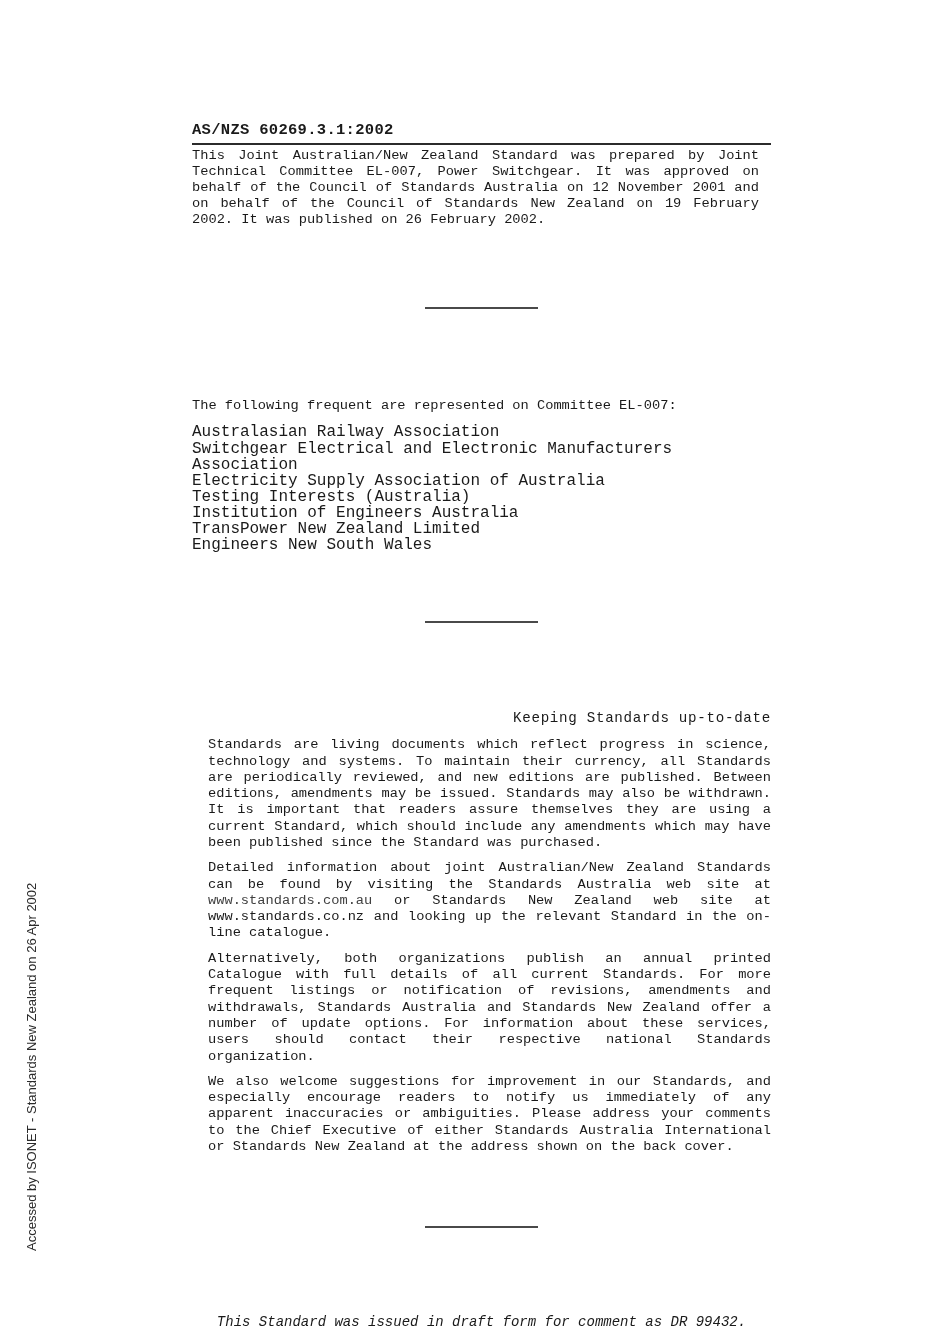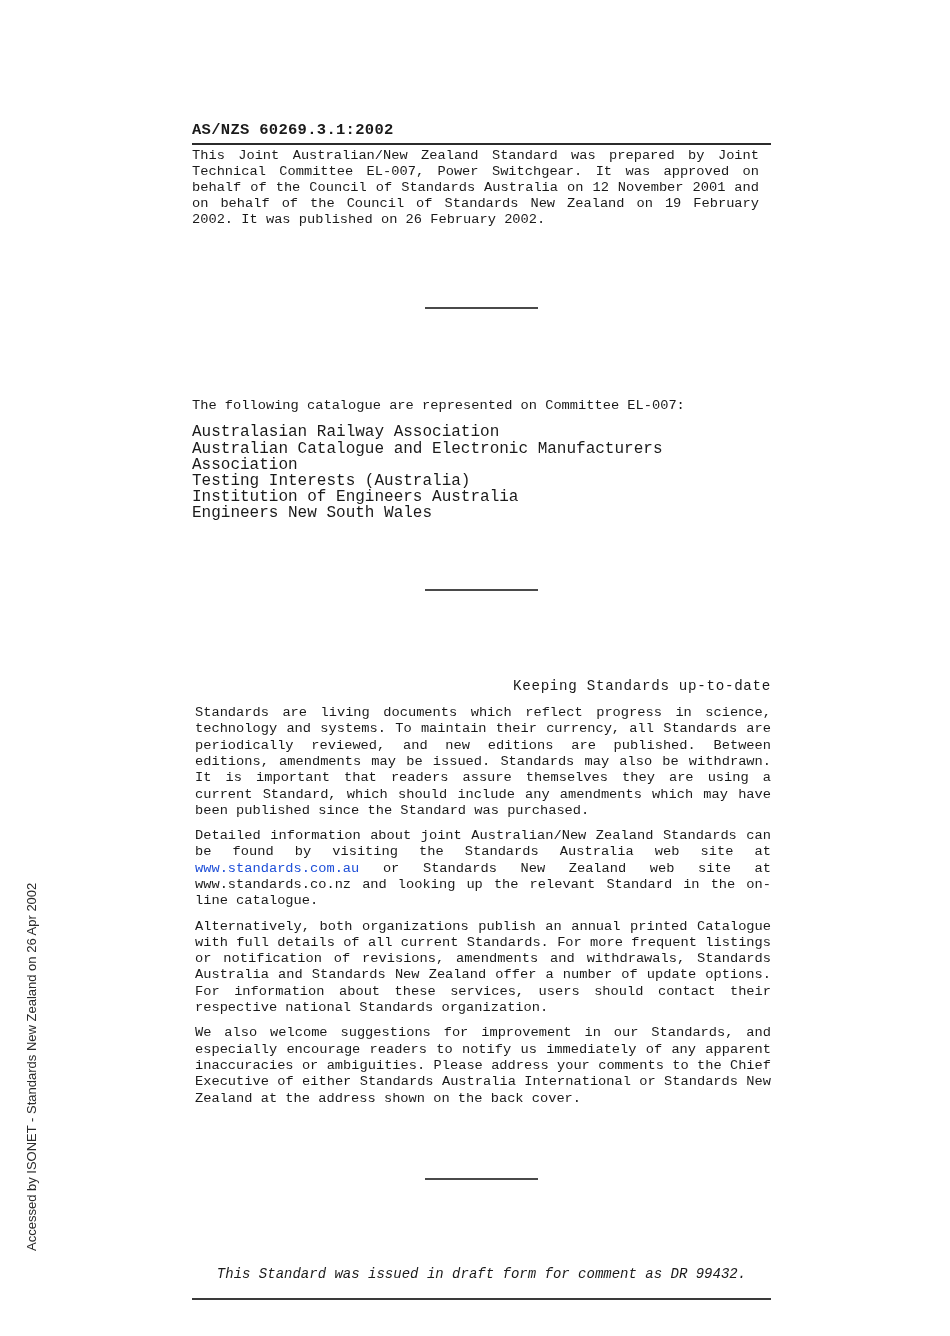--- a/index.html
+++ b/index.html
@@ -50,28 +50,28 @@
     line-height: 16.1px;
   }
   .keeping-heading {
     margin: 87px 0 0 0;
     font-size: 14.2px;
     font-weight: normal;
     text-align: right;
     letter-spacing: 0.7px;
   }
   .keeping-para {
-    margin: 9px 0 0 3px;
+    margin: 9px 0 0 16px;
     font-size: 13.7px;
     line-height: 16.3px;
     text-align: justify;
   }
   .keeping-para.first { margin-top: 11px; }
   .url-link { text-decoration: none; }
-  .url-muted { color: #1d4ed8; }
+  .url-muted { color: #404040; }
   .url-plain { color: inherit; }
   .draft-note {
     margin-top: 86px;
     font-size: 14px;
     font-style: italic;
     text-align: center;
     padding-bottom: 16px;
     border-bottom: 2px solid #3a3a3a;
   }
   .access-watermark {
@@ -89,27 +89,29 @@
 <body>
 
 <div class="page-column">
 
   <h1 class="standard-id">AS/NZS 60269.3.1:2002</h1>
 
   <p class="prep-note">This Joint Australian/New Zealand Standard was prepared by Joint Technical Committee EL-007, Power Switchgear. It was approved on behalf of the Council of Standards Australia on 12 November 2001 and on behalf of the Council of Standards New Zealand on 19 February 2002. It was published on 26 February 2002.</p>
 
   <div class="short-divider divider-1"></div>
 
-  <p class="committee-intro">The following catalogue are represented on Committee EL-007:</p>
+  <p class="committee-intro">The following frequent are represented on Committee EL-007:</p>
 
   <div class="committee-list">
     <div>Australasian Railway Association</div>
-    <div>Australian Catalogue and Electronic Manufacturers Association</div>
+    <div>Switchgear Electrical and Electronic Manufacturers Association</div>
+    <div>Electricity Supply Association of Australia</div>
     <div>Testing Interests (Australia)</div>
     <div>Institution of Engineers Australia</div>
+    <div>TransPower New Zealand Limited</div>
     <div>Engineers New South Wales</div>
   </div>
 
   <div class="short-divider divider-2"></div>
 
   <h2 class="keeping-heading">Keeping Standards up-to-date</h2>
 
   <p class="keeping-para first">Standards are living documents which reflect progress in science, technology and systems. To maintain their currency, all Standards are periodically reviewed, and new editions are published. Between editions, amendments may be issued. Standards may also be withdrawn. It is important that readers assure themselves they are using a current Standard, which should include any amendments which may have been published since the Standard was purchased.</p>
 
   <p class="keeping-para"><span>Detailed information about joint Australian/New Zealand Standards can be found by visiting the Standards Australia web site at </span><span class="url-link url-muted">www.standards.com.au</span><span> or Standards New Zealand web site at </span><span class="url-link url-plain">www.standards.co.nz</span><span> and looking up the relevant Standard in the on-line catalogue.</span></p>

